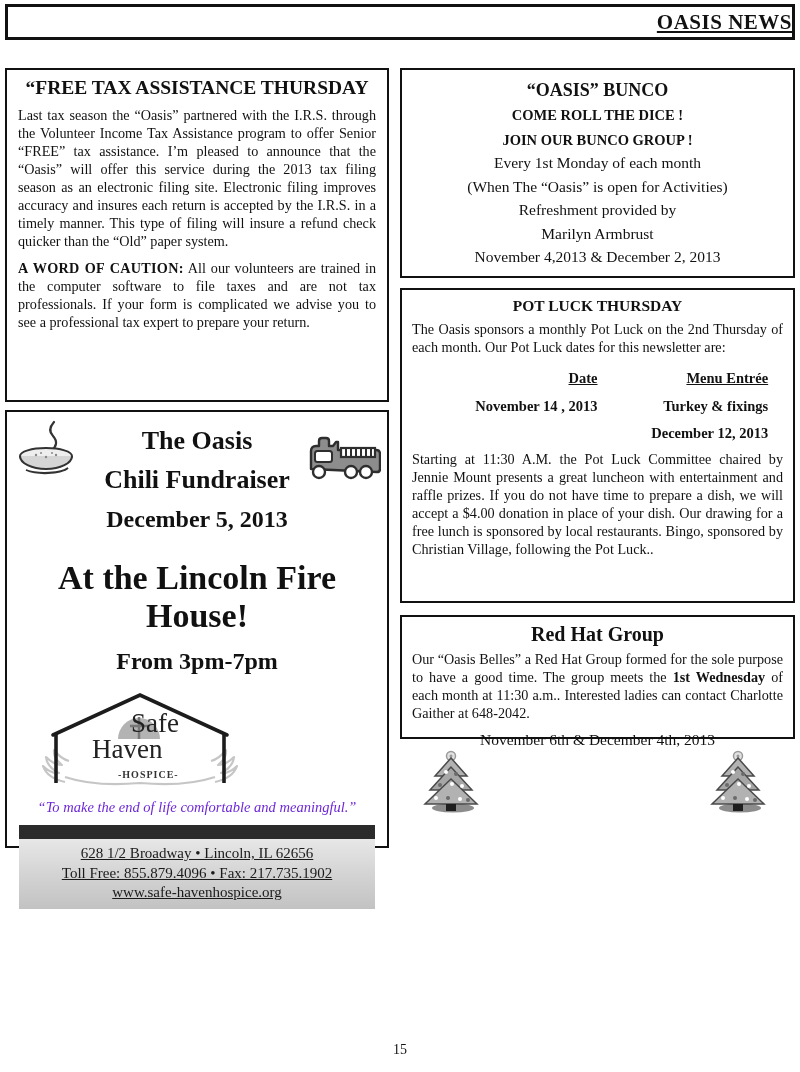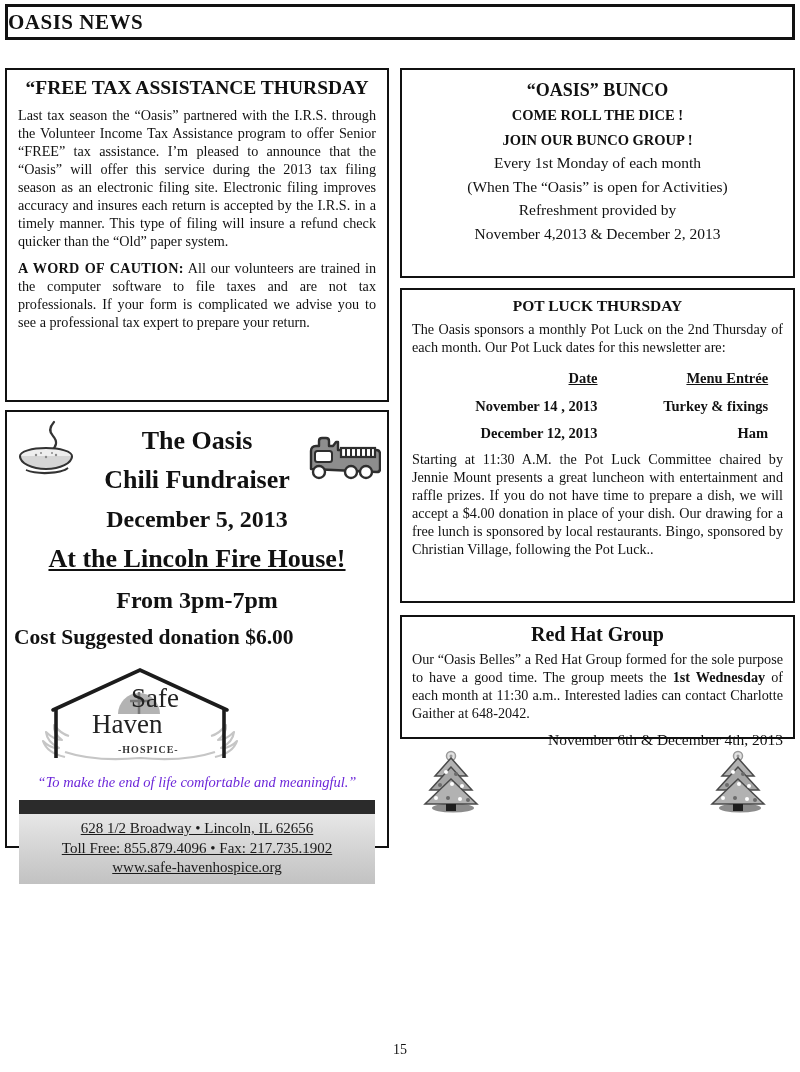--- a/index.html
+++ b/index.html
@@ -1,40 +1,40 @@
 <!DOCTYPE html>
 <html><head>
 <meta charset="utf-8">
 <style>
   html,body{margin:0;padding:0;background:#fff;}
   body{width:800px;height:1072px;font-family:"Liberation Serif",serif;color:#111;-webkit-font-smoothing:antialiased;}
   .page{position:relative;width:800px;height:1072px;background:#fff;overflow:hidden;}
 
   .masthead{position:absolute;left:5px;top:4px;width:784px;height:30px;border:3px solid #111;
-    display:flex;align-items:center;justify-content:flex-start;font-weight:bold;font-size:21px;letter-spacing:.5px;}
+    display:flex;align-items:center;justify-content:flex-end;font-weight:bold;font-size:21px;letter-spacing:.5px;text-decoration:underline;}
 
   .columns{position:absolute;top:68px;left:5px;width:790px;display:flex;gap:11px;align-items:flex-start;}
   .col-left{width:384px;flex:none;}
   .col-right{flex:1;}
 
   .box{border:2px solid #111;background:#fff;box-sizing:border-box;}
 
   
   .tax-box{height:334px;padding:4px 11px 6px;}
   .tax-title{font-size:19.5px;font-weight:bold;text-align:center;margin:3px 0 7px;}
   .para{font-size:14.2px;line-height:1.27;text-align:justify;margin:0 0 9px;}
   .caution-label{font-weight:bold;letter-spacing:.3px;}
 
   
   .chili-box{height:438px;margin-top:8px;position:relative;padding-top:10px;}
   .chili-line{font-weight:bold;text-align:center;}
   .chili-1{font-size:26px;margin-top:4px;}
   .chili-2{font-size:26px;margin-top:9px;}
   .chili-3{font-size:24px;margin-top:11px;}
-  .chili-4{font-size:26px;margin-top:11px;text-decoration:underline;}
+  .chili-4{font-size:34px;margin-top:26px;}
   .chili-5{font-size:24px;margin-top:13px;}
   .chili-6{font-size:21.5px;margin-top:11px;text-align:left;padding-left:7px;}
   .soup-icon{position:absolute;left:9px;top:8px;}
   .truck-icon{position:absolute;right:6px;top:19px;}
 
   .logo-wrap{position:relative;width:210px;height:104px;margin:12px 0 0 28px;}
   .logo-wrap svg{position:absolute;left:0;top:0;}
   .logo-word1{position:absolute;left:96px;top:21px;font-size:27px;color:#222;}
   .logo-word2{position:absolute;left:57px;top:47px;font-size:27px;color:#222;}
   .logo-word3{position:absolute;left:83px;top:82px;font-size:10px;letter-spacing:1px;color:#333;font-weight:bold;}
@@ -52,21 +52,21 @@
 
   .potluck-box{height:315px;margin-top:10px;padding:5px 10px;}
   .potluck-title{font-size:15.5px;font-weight:bold;text-align:center;margin:2px 0 5px;}
   .pl-table{width:92%;margin:4px auto 2px;}
   .pl-row{display:flex;}
   .pl-cell{flex:1;text-align:right;font-weight:bold;font-size:14.5px;line-height:1.9;}
   .pl-head{text-decoration:underline;}
 
   .redhat-box{height:124px;margin-top:12px;padding:4px 10px;}
   .redhat-title{font-size:20px;font-weight:bold;text-align:center;margin:2px 0 4px;}
-  .redhat-dates{text-align:right;font-size:15.5px;}
+  .redhat-dates{text-align:center;font-size:15.5px;}
   .bold{font-weight:bold;}
 
   .trees{display:flex;justify-content:space-between;margin-top:11px;padding:0 28px 0 22px;}
 
   .page-number{position:absolute;left:0;top:1042px;width:100%;text-align:center;font-size:14px;}
 </style>
 </head>
 <body>
 
 <div class="page">
@@ -114,21 +114,20 @@
             <circle cx="50" cy="41" r="6" fill="#fff" stroke="#2e2e2e" stroke-width="2.4"></circle>
             <circle cx="65" cy="41" r="6" fill="#fff" stroke="#2e2e2e" stroke-width="2.4"></circle>
           </svg>
         </span>
 
         <div class="chili-line chili-1">The Oasis</div>
         <div class="chili-line chili-2">Chili Fundraiser</div>
         <div class="chili-line chili-3">December 5, 2013</div>
         <div class="chili-line chili-4">At the  Lincoln Fire House!</div>
         <div class="chili-line chili-5">From 3pm-7pm</div>
-        <div class="chili-line chili-6">Cost   Suggested donation $6.00</div>
 
         <div class="logo-wrap">
           <svg width="210" height="104" viewBox="0 0 210 104">
             <path d="M30,95 q-18,-4 -22,-16 q8,8 16,7 q-12,-6 -13,-16 q8,8 16,8 q-9,-7 -8,-15 q7,9 15,11" fill="none" stroke="#c6c6c6" stroke-width="2.2" stroke-linejoin="round"></path>
             <path d="M180,95 q18,-4 22,-16 q-8,8 -16,7 q12,-6 13,-16 q-8,8 -16,8 q9,-7 8,-15 q-7,9 -15,11" fill="none" stroke="#c6c6c6" stroke-width="2.2" stroke-linejoin="round"></path>
             <path d="M30,90 q30,10 75,6 q45,4 75,-6" fill="none" stroke="#c6c6c6" stroke-width="2.2"></path>
             <path d="M83,52 a21,21 0 0 1 42,0 z" fill="#b3b3b3"></path>
             <line x1="104" y1="30" x2="104" y2="52" stroke="#777" stroke-width="2.5"></line>
             <line x1="95" y1="39" x2="113" y2="39" stroke="#777" stroke-width="2.5"></line>
             <path d="M18,48 L105,8 L192,48" fill="none" stroke="#1c1c1c" stroke-width="3.6" stroke-linecap="round"></path>
@@ -152,38 +151,38 @@
 
     <div class="col-right">
 
       <section class="box bunco-box">
         <div class="bunco-title">“OASIS” BUNCO</div>
         <div class="bunco-sub">COME ROLL THE DICE !</div>
         <div class="bunco-sub">JOIN OUR BUNCO GROUP !</div>
         <div class="bunco-line">Every 1st  Monday of each month</div>
         <div class="bunco-line">(When The “Oasis” is open for Activities)</div>
         <div class="bunco-line">Refreshment provided by</div>
+        <div class="bunco-line">Marilyn Armbrust</div>
         <div class="bunco-line">November 4,2013 &amp; December 2, 2013</div>
       </section>
 
       <section class="box potluck-box">
         <div class="potluck-title">POT LUCK THURSDAY</div>
         <p class="para">The Oasis sponsors a monthly Pot Luck on the 2nd Thursday of each month.  Our Pot Luck dates for this newsletter are:</p>
         <div class="pl-table">
           <div class="pl-row">
             <span class="pl-cell pl-head">Date</span>
             <span class="pl-cell pl-head">Menu Entrée</span>
           </div>
           <div class="pl-row">
             <span class="pl-cell">November 14 , 2013</span>
             <span class="pl-cell">Turkey &amp; fixings</span>
           </div>
           <div class="pl-row">
             <span class="pl-cell">December 12, 2013</span>
-            <span class="pl-cell">Ham</span>
           </div>
         </div>
         <p class="para">Starting at 11:30 A.M. the Pot Luck Committee chaired by Jennie Mount presents a great luncheon with  entertainment and raffle prizes.  If you do not have time to prepare a dish, we will accept a $4.00 donation in place of your dish.  Our drawing for a free lunch is sponsored by local restaurants.  Bingo, sponsored by Christian Village, following the Pot Luck..</p>
       </section>
 
       <section class="box redhat-box">
         <div class="redhat-title">Red Hat Group</div>
         <p class="para"><span>Our “Oasis Belles” a Red Hat Group formed for the sole purpose to have a good time. The group meets the </span><span class="bold">1st Wednesday</span><span> of each month at 11:30 a.m..  Interested ladies can contact   Charlotte Gaither at 648-2042.</span></p>
         <div class="redhat-dates">November 6th &amp; December 4th, 2013</div>
       </section>

